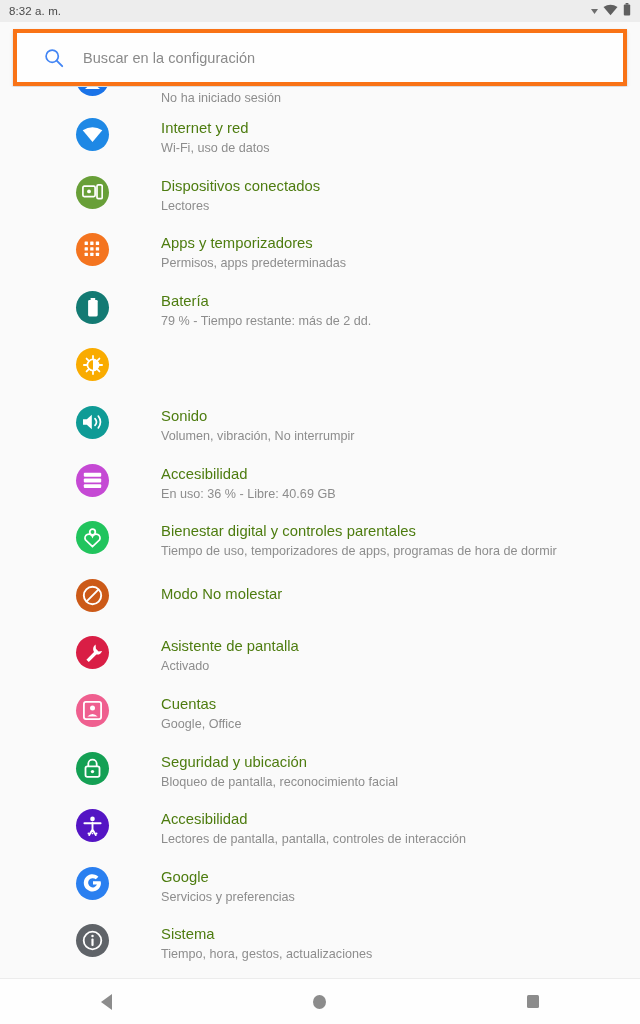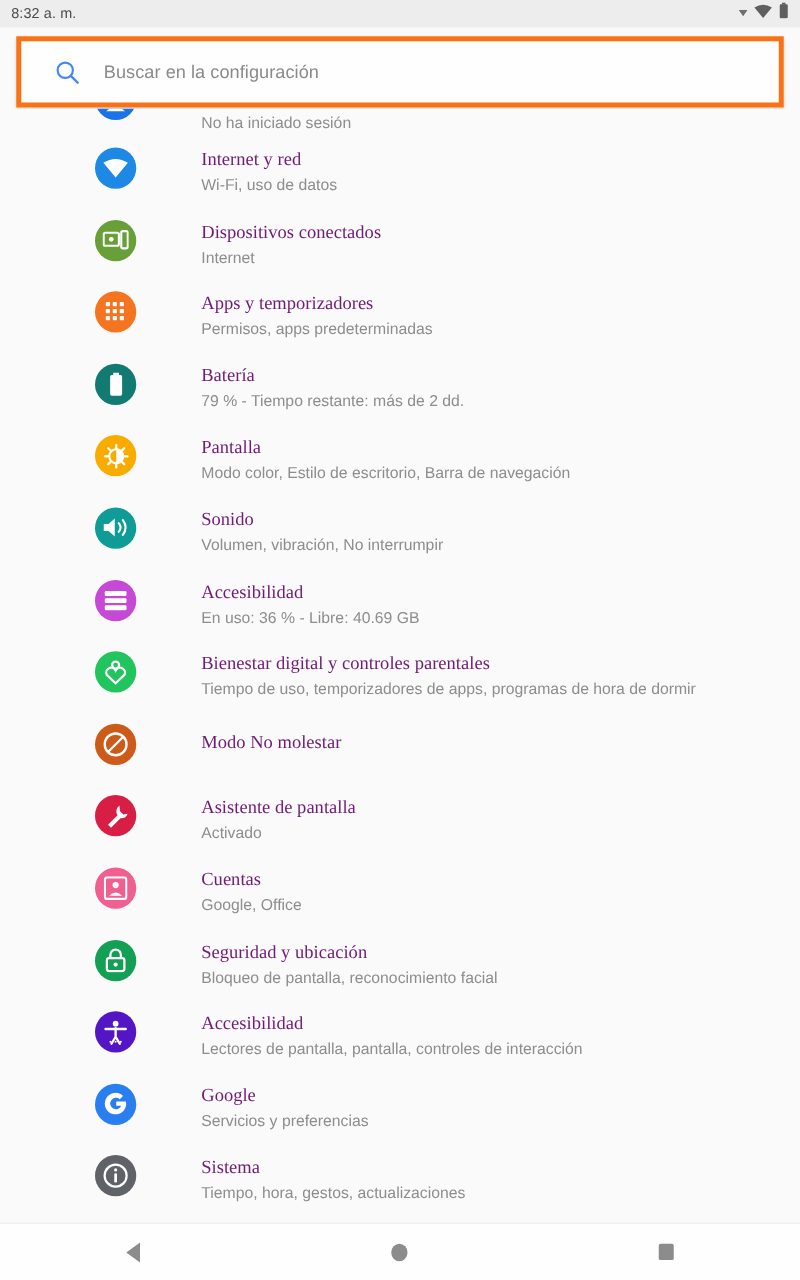--- a/index.html
+++ b/index.html
@@ -54,23 +54,22 @@
   .row-icon {
     position:absolute; left:76px; top:7px;
     width:33px; height:33px; border-radius:50%;
     display:flex; align-items:center; justify-content:center;
     flex:none;
   }
   .row.clipped .row-icon { top:-24px; }
   .row-text { margin-left:45px; padding-top:8px; }
   .row.clipped .row-text { padding-top:0px; }
   .row-title {
-    font-size:14.8px; color:#701a75; line-height:1.25;
+    font-size:14.8px; color:#4d7c0f; line-height:1.25;
     letter-spacing:.02px;
-    font-family:Liberation Serif, serif;
   }
   .row-sub {
     font-size:12.6px; color:#8d8d8d; line-height:1.35;
     margin-top:2.5px; letter-spacing:.01px;
   }
   .row.noSub .row-text { padding-top:13px; }
   .row svg { display:block; }
 
   
   #navbar {
@@ -147,21 +146,21 @@
       <div class="row">
         <div class="row-icon" style="background: rgb(104, 159, 56);">
           <svg width="21" height="16" viewBox="0 0 21 16">
             <rect x="0.9" y="2.2" width="12.2" height="10.4" rx="1.3" fill="none" stroke="#ffffff" stroke-width="1.7"></rect>
             <rect x="15" y="0.9" width="5.2" height="13.8" rx="1.3" fill="none" stroke="#ffffff" stroke-width="1.7"></rect>
             <circle cx="7" cy="7.4" r="1.9" fill="#ffffff"></circle>
           </svg>
         </div>
         <div class="row-text">
           <div class="row-title">Dispositivos conectados</div>
-          <div class="row-sub">Internet</div>
+          <div class="row-sub">Lectores</div>
         </div>
       </div>
       <div class="row">
         <div class="row-icon" style="background: rgb(244, 116, 31);">
           <svg width="19" height="19" viewBox="0 0 19 19">
             <rect x="1.6" y="1.6" width="3.3" height="3.3" rx="0.5" fill="#ffffff"></rect>
             <rect x="7.199999999999999" y="1.6" width="3.3" height="3.3" rx="0.5" fill="#ffffff"></rect>
             <rect x="12.799999999999999" y="1.6" width="3.3" height="3.3" rx="0.5" fill="#ffffff"></rect>
             <rect x="1.6" y="7.199999999999999" width="3.3" height="3.3" rx="0.5" fill="#ffffff"></rect>
             <rect x="7.199999999999999" y="7.199999999999999" width="3.3" height="3.3" rx="0.5" fill="#ffffff"></rect>
@@ -196,24 +195,20 @@
             <line x1="10" y1="16.6" x2="10" y2="19.1" stroke="#ffffff" stroke-width="1.8" stroke-linecap="round"></line>
             <line x1="5.333095244168787" y1="14.666904755831213" x2="3.5653282912024187" y2="16.434671708797584" stroke="#ffffff" stroke-width="1.8" stroke-linecap="round"></line>
             <line x1="3.4000000000000004" y1="10" x2="0.9000000000000004" y2="10.000000000000002" stroke="#ffffff" stroke-width="1.8" stroke-linecap="round"></line>
             <line x1="5.333095244168786" y1="5.333095244168787" x2="3.565328291202416" y2="3.5653282912024187" stroke="#ffffff" stroke-width="1.8" stroke-linecap="round"></line>
             <line x1="9.999999999999998" y1="3.4000000000000004" x2="9.999999999999998" y2="0.9000000000000004" stroke="#ffffff" stroke-width="1.8" stroke-linecap="round"></line>
             <line x1="14.666904755831212" y1="5.333095244168786" x2="16.43467170879758" y2="3.565328291202416" stroke="#ffffff" stroke-width="1.8" stroke-linecap="round"></line>
             <circle cx="10" cy="10" r="5.6" fill="none" stroke="#ffffff" stroke-width="1.7"></circle>
             <path d="M10 4.4 A5.6 5.6 0 0 1 10 15.6 Z" fill="#ffffff"></path>
           </svg>
         </div>
-        <div class="row-text">
-          <div class="row-title">Pantalla</div>
-          <div class="row-sub">Modo color, Estilo de escritorio, Barra de navegación</div>
-        </div>
       </div>
       <div class="row">
         <div class="row-icon" style="background: rgb(15, 155, 150);">
           <svg width="21" height="18" viewBox="0 0 21 18">
             <path d="M1 6.2 L4.8 6.2 L9.8 1.8 L9.8 16.2 L4.8 11.8 L1 11.8 Z" fill="#ffffff"></path>
             <path d="M13 5.6 Q16 9 13 12.4" fill="none" stroke="#ffffff" stroke-width="1.7" stroke-linecap="round"></path>
             <path d="M16.3 3.1 Q20.6 9 16.3 14.9" fill="none" stroke="#ffffff" stroke-width="1.7" stroke-linecap="round"></path>
           </svg>
         </div>
         <div class="row-text">

